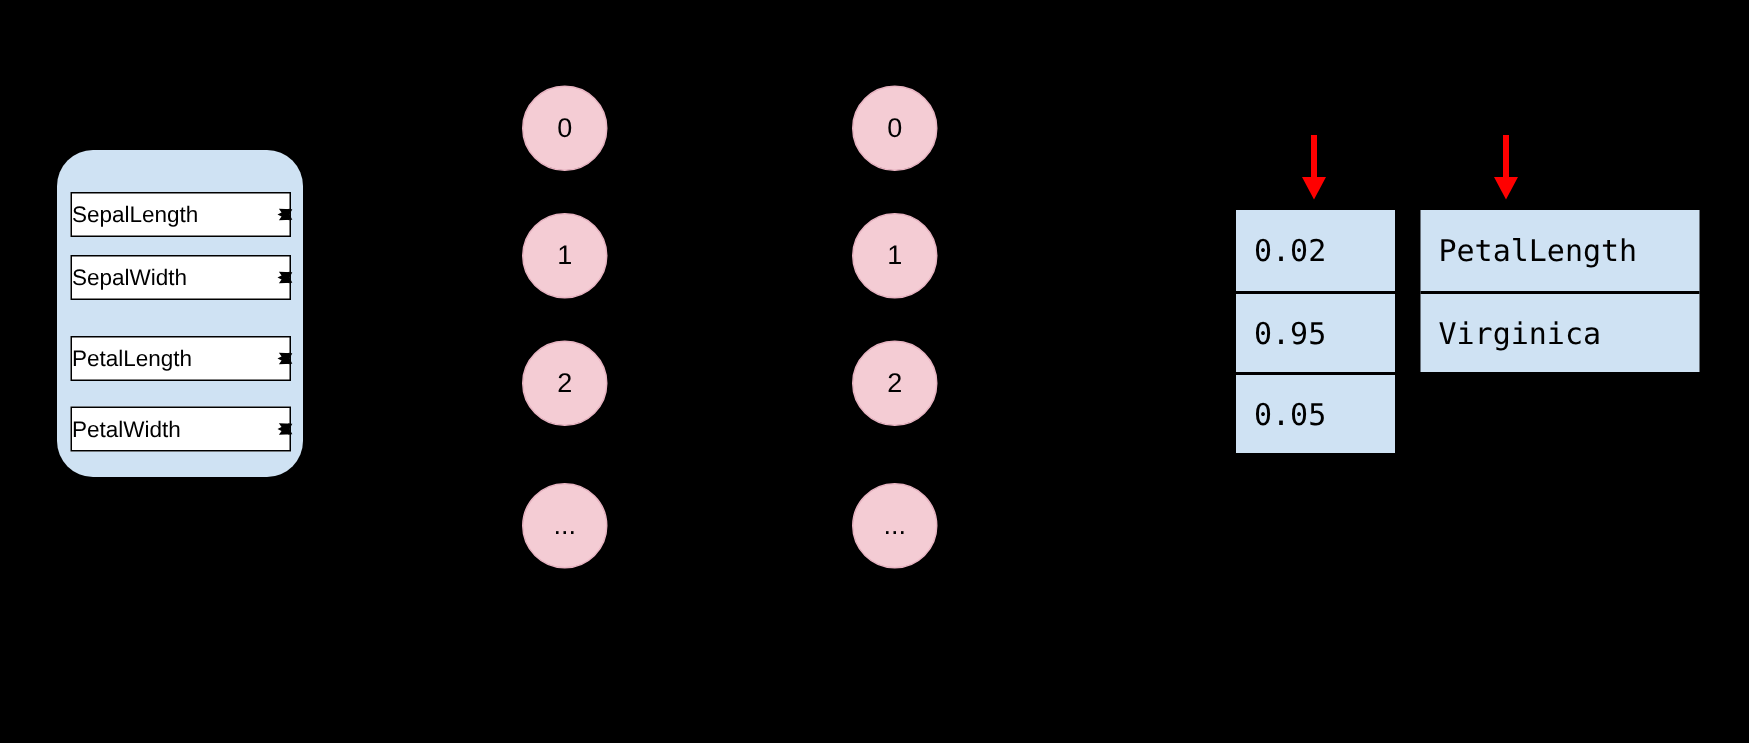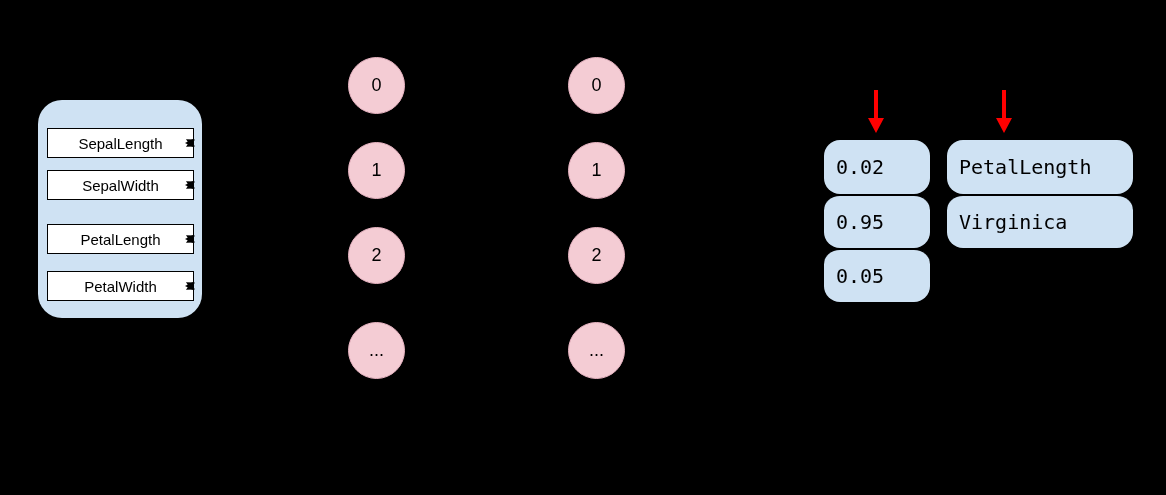--- a/index.html
+++ b/index.html
@@ -15,21 +15,21 @@
   .input-panel{
     position:absolute;left:38px;top:100px;width:164px;height:218px;
     background:var(--panel-fill,#cfe2f3);
     border-radius:24px;
   }
   .feature-box{
     position:absolute;left:47px;width:147px;height:30px;
     background:var(--box-fill,#fff);
     border:1.5px solid var(--box-border,#000);
     box-sizing:border-box;
-    display:flex;align-items:center;justify-content:center;
+    display:flex;align-items:center;
   }
   .feature-label{
     font-size:15px;color:#000;line-height:1;
   }
   .arrow-cluster{
     position:absolute;right:-1px;top:50%;width:10px;height:0;
   }
   .tri{
     position:absolute;right:1px;top:-4.5px;display:block;
     width:0;height:0;
@@ -57,21 +57,21 @@
     position:absolute;top:138px;
     border:2px solid var(--cell-border,#000);
     background:var(--cell-border,#000);
   }
   .out-table .cell{
     width:100%;height:54px;box-sizing:border-box;
     background:var(--cell-fill,#cfe2f3);
     display:flex;align-items:center;
     padding-left:12px;
     font-family:"DejaVu Sans Mono","Liberation Mono",monospace;
-    font-size:20px;color:#000;border-radius:16px;
+    font-size:20px;color:#000;
   }
   .out-table .cell + .cell{border-top:2px solid var(--cell-border,#000);}
   .prob-table{left:822px;width:106px;}
   .class-table{left:945px;width:186px;}
 
   
   .down-arrow{position:absolute;width:22px;height:46px;}
 </style>
 </head>
 <body>

